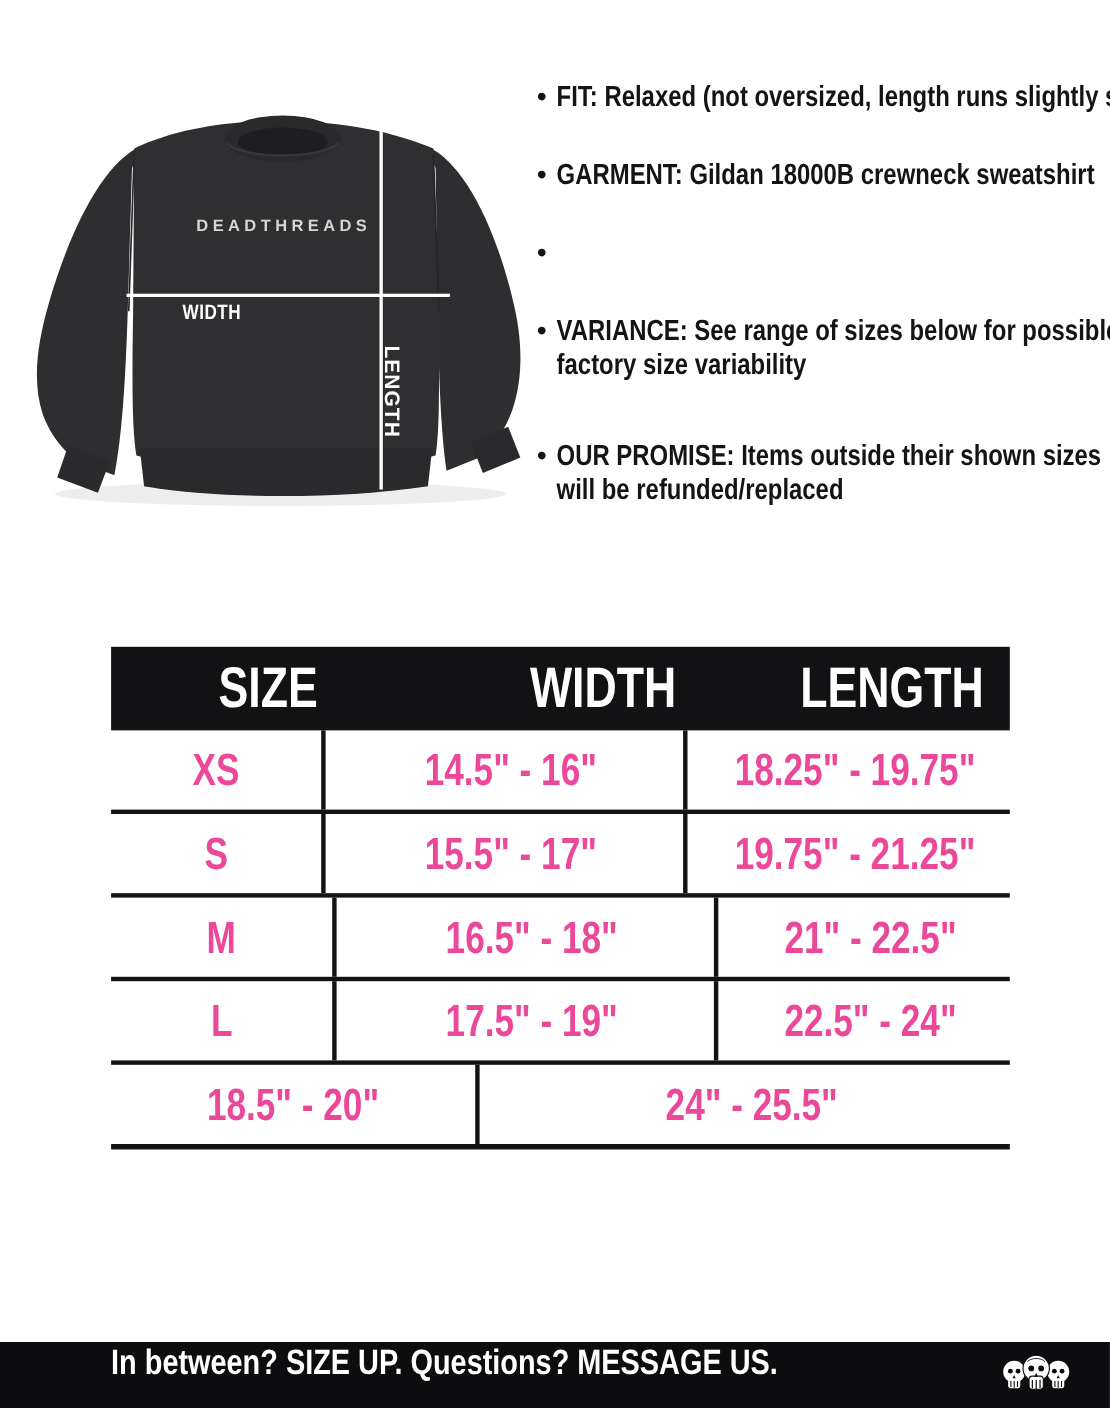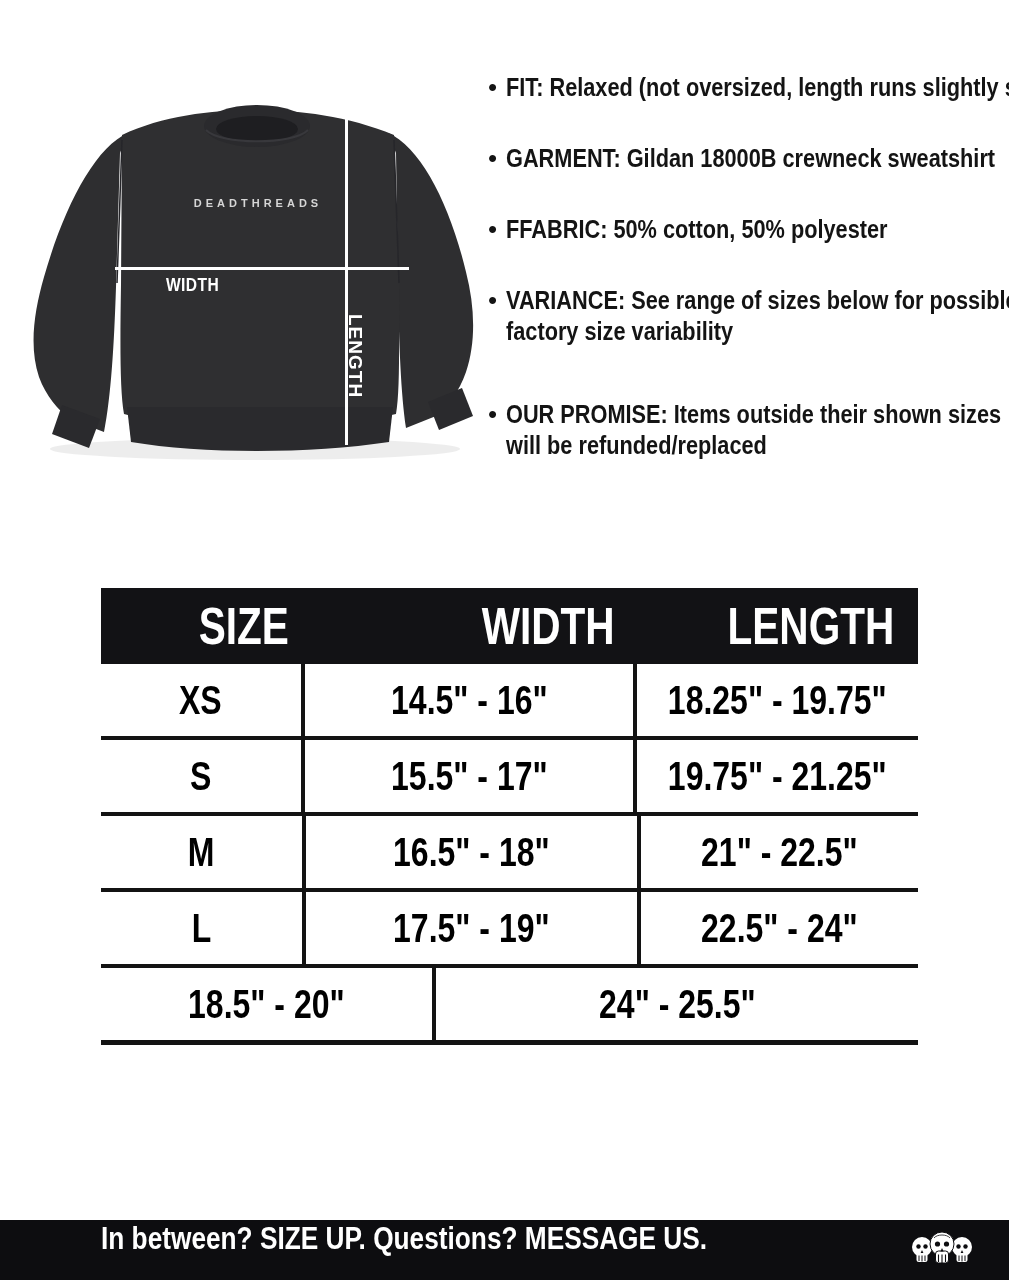--- a/index.html
+++ b/index.html
@@ -3,21 +3,21 @@
 <meta charset="utf-8">
 <style>
   html,body{margin:0;padding:0;background:#fff;}
   .page{position:relative;width:1009px;height:1280px;background:#ffffff;overflow:hidden;
         font-family:"Liberation Sans",sans-serif;}
 
   
   .figure{position:absolute;left:10px;top:85px;width:470px;height:380px;}
   .figure svg{position:absolute;left:0;top:0;}
   .chest{position:absolute;left:148px;top:112px;width:200px;text-align:center;
-         color:#d6d6d6;font-size:11px;font-weight:bold;letter-spacing:4px;}
+         color:#d6d6d6;font-size:15px;font-weight:bold;letter-spacing:4px;}
   .hline{position:absolute;left:105px;top:182px;width:294px;height:3px;background:#fff;}
   .vline{position:absolute;left:335px;top:32px;width:3px;height:328px;background:#fff;}
   .wlabel{position:absolute;left:156px;top:189px;color:#fff;}
   .llabel{position:absolute;left:334px;top:229px;color:#fff;writing-mode:vertical-rl;
           font-size:19px;font-weight:bold;letter-spacing:1px;}
   .mlabel{font-size:19px;font-weight:bold;letter-spacing:0.5px;}
 
   
   .cx{display:inline-block;transform:scaleX(0.82);transform-origin:0 50%;white-space:nowrap;}
   .cxc{display:inline-block;transform:scaleX(0.78);transform-origin:50% 50%;white-space:nowrap;}
@@ -27,21 +27,21 @@
   .bullet{display:flex;margin-bottom:40px;}
   .bullet.gap-lg{margin-bottom:52px;}
   .dot{font-size:26px;line-height:31px;margin-right:9px;}
   .bline{font-size:26.5px;font-weight:bold;line-height:31px;}
   .bline + .bline{padding-left:0;}
 
   
   .table{position:absolute;left:101px;top:588px;width:817px;}
   .thead{display:flex;height:76px;background:#121215;color:#ffffff;}
   .th{display:flex;align-items:center;justify-content:flex-end;font-size:52px;font-weight:bold;}
-  .trow{display:flex;height:72px;border-bottom:4px solid #131313;color:#000000;}
+  .trow{display:flex;height:72px;border-bottom:4px solid #131313;color:#ec4899;gap:12px;}
   .trow:last-child{border-bottom:5px solid #131313;}
   .td{display:flex;align-items:center;justify-content:center;font-size:41px;font-weight:bold;}
   .c-size{width:201px;}
   .c-width{width:331px;}
   .c-length{flex:1;}
   .td.c-size,.td.c-width{border-right:4px solid #131313;}
 
   
   .footer{position:absolute;left:0;top:1220px;width:1009px;height:76px;background:#0d0d10;
           display:flex;align-items:flex-start;justify-content:center;padding-right:68px;
@@ -93,23 +93,20 @@
       </div>
     </div>
     <div class="bullet">
       <span class="dot">•</span>
       <div>
         <div class="bline"><span class="cx">GARMENT: Gildan 18000B crewneck sweatshirt</span></div>
       </div>
     </div>
     <div class="bullet">
       <span class="dot">•</span>
-      <div>
-        <div class="bline"><span class="cx">FFABRIC: 50% cotton, 50% polyester</span></div>
-      </div>
     </div>
     <div class="bullet gap-lg">
       <span class="dot">•</span>
       <div>
         <div class="bline"><span class="cx">VARIANCE: See range of sizes below for possible</span></div>
         <div class="bline"><span class="cx">factory size variability</span></div>
       </div>
     </div>
     <div class="bullet">
       <span class="dot">•</span>

